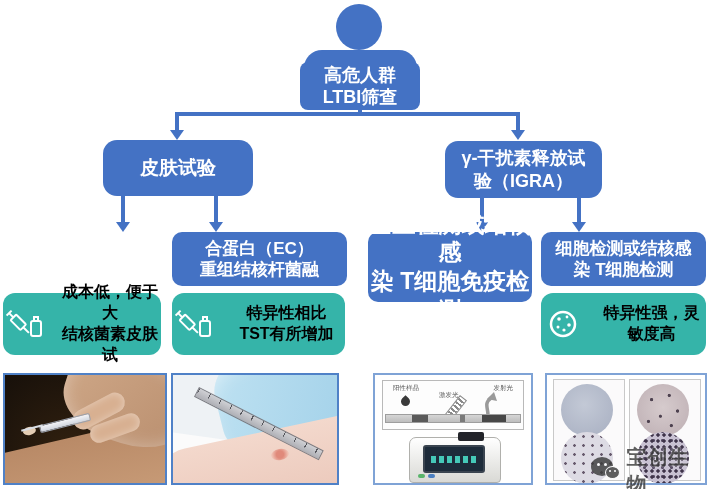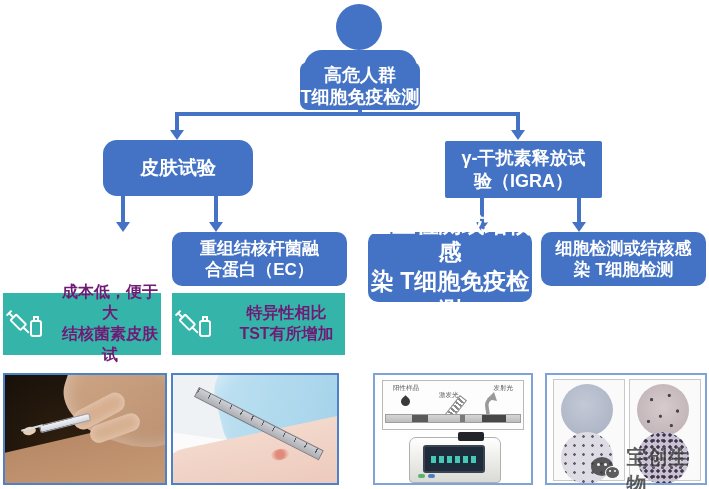--- a/index.html
+++ b/index.html
@@ -4,22 +4,22 @@
 <style>
   * { margin:0; padding:0; box-sizing:border-box; }
   html,body { background:#fff; }
   body { font-family:"Liberation Sans","DejaVu Sans",sans-serif; }
   #stage { position:relative; width:709px; height:489px; background:#fff; overflow:hidden; }
 
   
   .bluebox { position:absolute; background:#4472c4; color:#fff; font-weight:bold;
              display:flex; flex-direction:column; align-items:center; justify-content:center;
              text-align:center; line-height:1.25; }
-  .tealbox { position:absolute; background:#35b4a9; color:#701a75; font-weight:bold;
-             border-radius:0; display:flex; align-items:center;gap:12px; }
+  .tealbox { position:absolute; background:#35b4a9; color:#000000; font-weight:bold;
+             border-radius:12px; display:flex; align-items:center;gap:12px; }
   .tealbox .txt { flex:1; text-align:center; font-size:16px; line-height:1.3; }
   .icon-wrap { flex:0 0 44px; display:flex; align-items:center; justify-content:center; }
 
   
   .hline,.vline { position:absolute; background:#4472c4; }
   .hline { height:4px; } .vline { width:4px; }
   .ahead { position:absolute; width:0; height:0;
            border-left:7px solid transparent; border-right:7px solid transparent;
            border-top:10px solid #4472c4; }
 
@@ -128,50 +128,50 @@
 </head>
 <body>
 
 <div id="stage">
 
   <div class="p-head"></div>
   <div class="p-body"></div>
 
   <div class="bluebox" style="left:300px; top:62px; width:120px; height:48px; border-radius:8px; font-size:18px;">
     <span>高危人群</span>
-    <span>T细胞免疫检测</span>
+    <span>LTBI筛查</span>
   </div>
 
   <div class="vline" style="left:358px; top:106px; height:8px;"></div>
   <div class="hline" style="left:175px; top:112px; width:345px;"></div>
   <div class="vline" style="left:175px; top:112px; height:18px;"></div>
   <div class="ahead" style="left:170px; top:130px;"></div>
   <div class="vline" style="left:516px; top:112px; height:18px;"></div>
   <div class="ahead" style="left:511px; top:130px;"></div>
 
   <div class="bluebox" style="left:103px; top:140px; width:150px; height:56px; border-radius:14px; font-size:19px;text-align:center;">
     <span>皮肤试验</span>
   </div>
-  <div class="bluebox" style="left:445px; top:141px; width:157px; height:57px; border-radius:2px; font-size:18px;">
+  <div class="bluebox" style="left:445px; top:141px; width:157px; height:57px; border-radius:13px; font-size:18px;">
     <span>γ-干扰素释放试</span>
     <span>验（IGRA）</span>
   </div>
 
   <div class="vline" style="left:121px; top:196px; height:26px;"></div>
   <div class="ahead" style="left:116px; top:222px;"></div>
   <div class="vline" style="left:214px; top:196px; height:26px;"></div>
   <div class="ahead" style="left:209px; top:222px;"></div>
   <div class="vline" style="left:480px; top:198px; height:24px;"></div>
   <div class="ahead" style="left:475px; top:222px;"></div>
   <div class="vline" style="left:577px; top:198px; height:24px;"></div>
   <div class="ahead" style="left:572px; top:222px;"></div>
 
   <div class="bluebox" style="left:172px; top:232px; width:175px; height:54px; border-radius:10px; font-size:17px;">
+    <span>合蛋白（EC）</span>
     <span>重组结核杆菌融</span>
-    <span>合蛋白（EC）</span>
   </div>
   <div class="bluebox" style="left:368px; top:232px; width:164px; height:70px; border-radius:10px; font-size:23px;">
     <span>全血检测或结核感</span>
     <span>染 T细胞免疫检测</span>
   </div>
   <div class="bluebox" style="left:541px; top:232px; width:165px; height:54px; border-radius:10px; font-size:17px;">
     <span>细胞检测或结核感</span>
     <span>染 T细胞检测</span>
   </div>
 
@@ -211,20 +211,36 @@
         </g>
       </svg>
     </span>
     <span class="txt">
       <span>特异性相比</span><br>
       <span>TST有所增加</span>
     </span>
   </div>
 
 
+  <div class="tealbox" style="left:541px; top:293px; width:165px; height:62px;">
+    <span class="icon-wrap">
+      <svg width="34" height="34" viewBox="0 0 34 34">
+        <circle cx="17" cy="17" r="12" stroke="#fff" stroke-width="2.5" fill="none"></circle>
+        <circle cx="13" cy="12" r="1.8" fill="#fff"></circle>
+        <circle cx="21" cy="10" r="1.4" fill="#fff"></circle>
+        <circle cx="23" cy="18" r="1.8" fill="#fff"></circle>
+        <circle cx="12" cy="20" r="1.5" fill="#fff"></circle>
+        <circle cx="18" cy="23" r="1.6" fill="#fff"></circle>
+      </svg>
+    </span>
+    <span class="txt">
+      <span>特异性强，灵</span><br>
+      <span>敏度高</span>
+    </span>
+  </div>
 
   <div class="photo" style="left:3px; width:164px;">
     <div class="inj-bg"></div>
     <div class="inj-arm"></div>
     <div class="inj-hand1"></div>
     <div class="inj-finger" style="left:66px; top:26px; width:56px; height:20px; transform:rotate(-28deg);"></div>
     <div class="inj-finger" style="left:84px; top:44px; width:52px; height:18px; transform:rotate(-20deg);"></div>
     <div class="inj-wheal"></div>
     <div class="inj-syringe"></div>
     <div class="inj-needle"></div>

